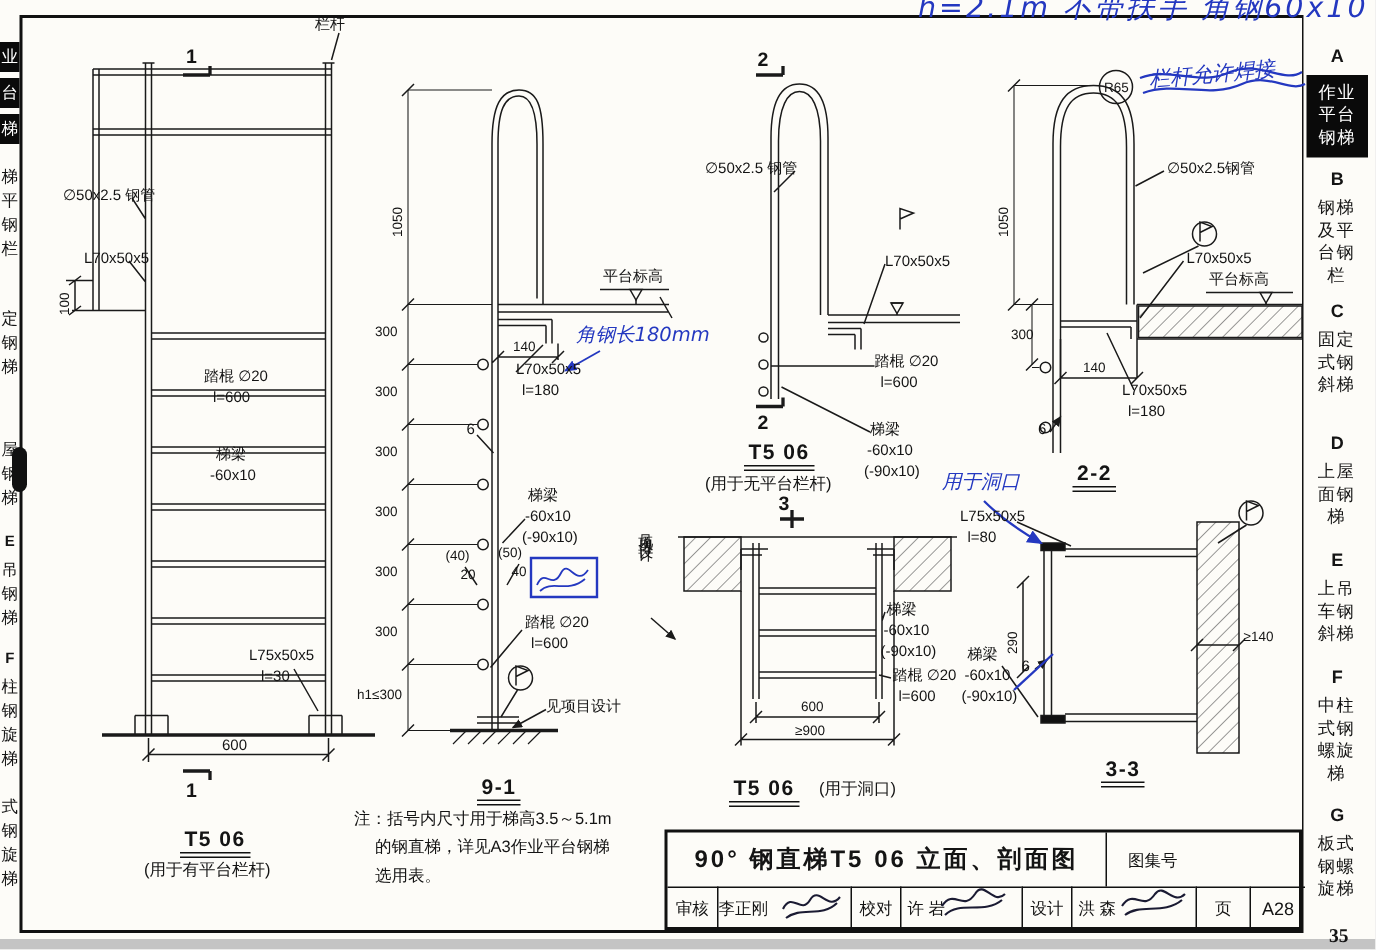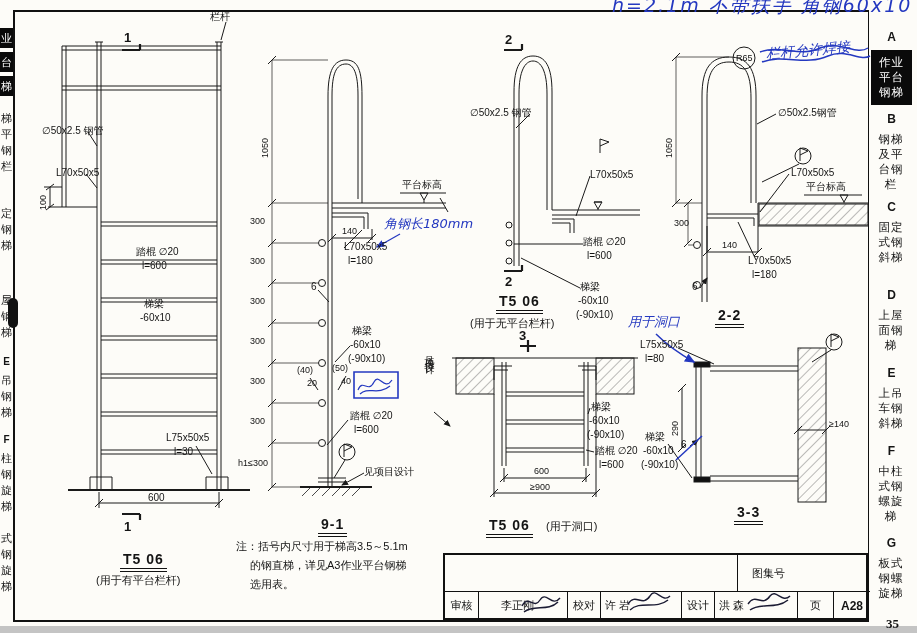--- a/index.html
+++ b/index.html
@@ -68,29 +68,30 @@
     <div class="tab-label" style="top:308px">上屋面钢梯</div>
     <div class="tab-letter" style="top:366px">E</div>
     <div class="tab-label" style="top:386px">上吊车钢斜梯</div>
     <div class="tab-letter" style="top:444px">F</div>
     <div class="tab-label" style="top:464px">中柱式钢螺旋梯</div>
     <div class="tab-letter" style="top:536px">G</div>
     <div class="tab-label" style="top:556px">板式钢螺旋梯</div>
   </div>
 
   <div class="tb">
+    <div class="cell maintitle" style="left:0;top:0;width:292px;height:36px;border-left:none">90°  钢直梯T5 06  立面、剖面图</div>
     <div class="cell" style="left:292px;top:0;width:62px;height:36px">图集号</div>
     <div class="cell row2" style="left:0;width:33px;border-left:none">审核</div>
-    <div class="cell row2" style="left:33px;width:89px;justify-content:flex-start;padding-left:22px">李正刚</div>
+    <div class="cell row2" style="left:33px;width:89px;justify-content:flex-start;padding-left:0">李正刚</div>
     <div class="cell row2" style="left:122px;width:33px">校对</div>
     <div class="cell row2" style="left:155px;width:81px;justify-content:flex-start;padding-left:4px">许 岩</div>
     <div class="cell row2" style="left:236px;width:33px">设计</div>
     <div class="cell row2" style="left:269px;width:83px;justify-content:flex-start;padding-left:4px">洪 森</div>
     <div class="cell row2" style="left:352px;width:36px">页</div>
-    <div class="cell row2" style="left:388px;width:37px;font-weight:bold;font-size:12px">A28</div>
+    <div class="cell row2" style="left:388px;width:37px;font-weight:normal;font-size:12px">A28</div>
   </div>
 
   <div class="pageno">35</div>
 
   <svg class="overlay" width="917" height="633" viewBox="0 0 917 633">
     <defs>
       <pattern id="conc" width="7" height="7" patternUnits="userSpaceOnUse" patternTransform="rotate(45)">
         <line x1="0" y1="0" x2="0" y2="7" stroke="#555" stroke-width="0.8"></line>
       </pattern>
       <marker id="arr" markerWidth="8" markerHeight="8" refX="6" refY="3" orient="auto">

